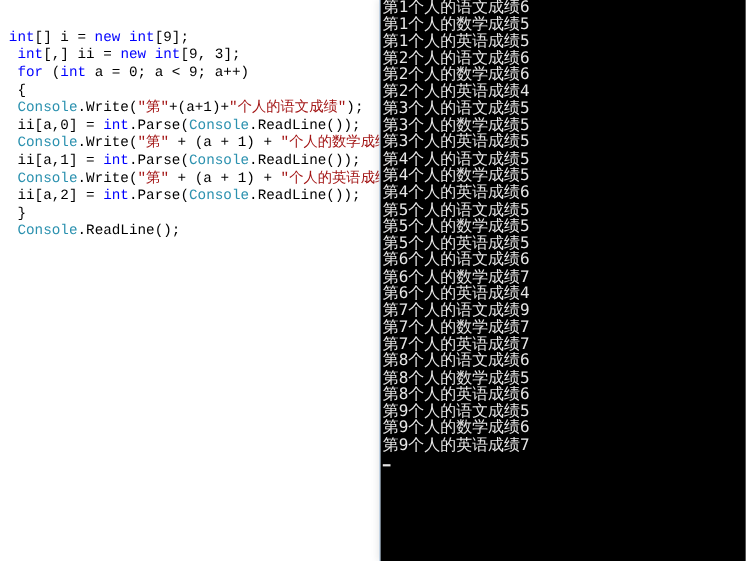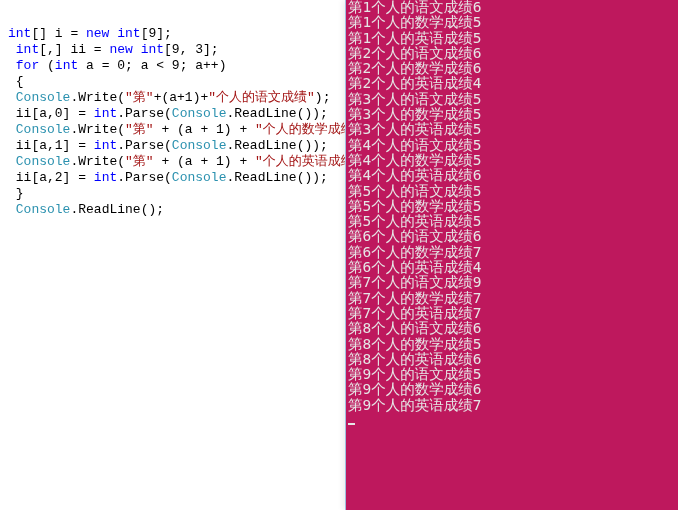--- a/index.html
+++ b/index.html
@@ -58,21 +58,21 @@
     flex: 0 0 auto;
   }
   .titlebar .icon::before {
     content: "";
     position: absolute;
     left: 2px; right: 2px; top: 2px; height: 3px;
     background: #6aa2dc;
   }
   .console-body {
     flex: 1;
-    background: #be185d;
+    background: #000000;
     color: #e6e6e6;
     font-family: SimSun, "NSimSun", monospace;
     font-size: 14.5px;
     line-height: 15.3px;
     padding: 0 2px 4px 2px;
     overflow: hidden;
     white-space: pre;
   }
   .console-line { display: block; }
   .cursor {

